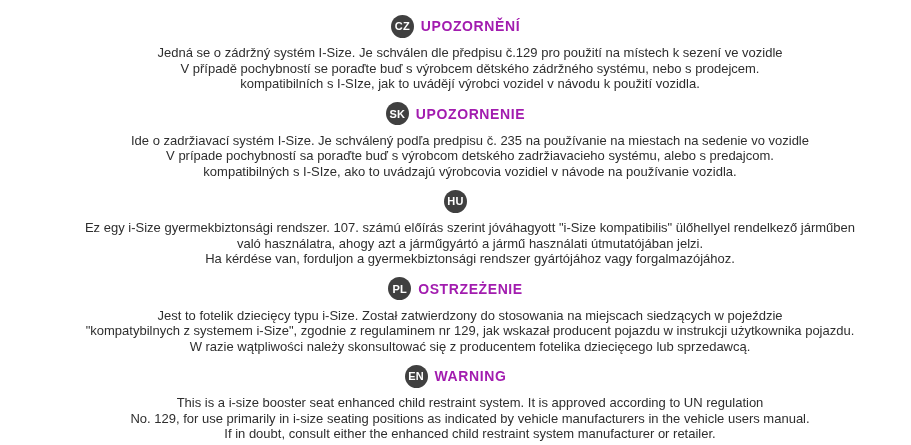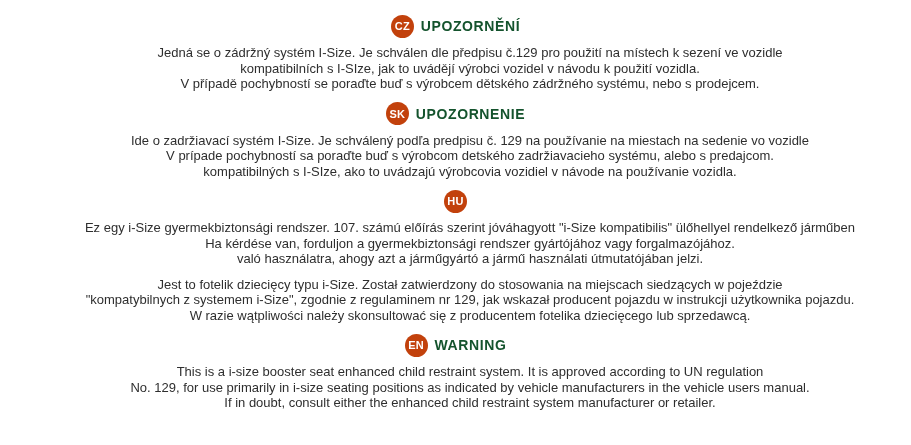--- a/index.html
+++ b/index.html
@@ -34,32 +34,32 @@
     margin-bottom: 7px;
     height: 24px;
   }
   .lang-badge {
     display: inline-flex;
     align-items: center;
     justify-content: center;
     width: 23px;
     height: 23px;
     border-radius: 50%;
-    background: #c2410c;
+    background: #404040;
     color: #ffffff;
     font-size: 11px;
     font-weight: bold;
     letter-spacing: 0.2px;
     flex: 0 0 auto;
   }
   .section-title {
     font-size: 14px;
     font-weight: bold;
     letter-spacing: 0.6px;
-    color: #14532d;
+    color: #a21caf;
     text-transform: uppercase;
   }
   .section-body {
     margin: 0;
     font-size: 13px;
     line-height: 15.5px;
     color: #2e2e2e;
   }
   .body-line {
     display: block;
@@ -72,49 +72,53 @@
 
 <div class="page">
 
   <section class="warn-section">
     <div class="section-head">
       <span class="lang-badge">CZ</span>
       <span class="section-title">UPOZORNĚNÍ</span>
     </div>
     <p class="section-body">
       <span class="body-line">Jedná se o zádržný systém I-Size. Je schválen dle předpisu č.129 pro použití na místech k sezení ve vozidle</span>
+      <span class="body-line">V případě pochybností se poraďte buď s výrobcem dětského zádržného systému, nebo s prodejcem.</span>
       <span class="body-line">kompatibilních s I-SIze, jak to uvádějí výrobci vozidel v návodu k použití vozidla.</span>
-      <span class="body-line">V případě pochybností se poraďte buď s výrobcem dětského zádržného systému, nebo s prodejcem.</span>
     </p>
   </section>
 
   <section class="warn-section">
     <div class="section-head">
       <span class="lang-badge">SK</span>
       <span class="section-title">UPOZORNENIE</span>
     </div>
     <p class="section-body">
-      <span class="body-line">Ide o zadržiavací systém I-Size. Je schválený podľa predpisu č. 129 na používanie na miestach na sedenie vo vozidle</span>
+      <span class="body-line">Ide o zadržiavací systém I-Size. Je schválený podľa predpisu č. 235 na používanie na miestach na sedenie vo vozidle</span>
       <span class="body-line">V prípade pochybností sa poraďte buď s výrobcom detského zadržiavacieho systému, alebo s predajcom.</span>
       <span class="body-line">kompatibilných s I-SIze, ako to uvádzajú výrobcovia vozidiel v návode na používanie vozidla.</span>
     </p>
   </section>
 
   <section class="warn-section">
     <div class="section-head">
       <span class="lang-badge">HU</span>
     </div>
     <p class="section-body">
       <span class="body-line">Ez egy i-Size gyermekbiztonsági rendszer. 107. számú előírás szerint jóváhagyott "i-Size kompatibilis" ülőhellyel rendelkező járműben</span>
+      <span class="body-line">való használatra, ahogy azt a járműgyártó a jármű használati útmutatójában jelzi.</span>
       <span class="body-line">Ha kérdése van, forduljon a gyermekbiztonsági rendszer gyártójához vagy forgalmazójához.</span>
-      <span class="body-line">való használatra, ahogy azt a járműgyártó a jármű használati útmutatójában jelzi.</span>
     </p>
   </section>
 
   <section class="warn-section">
+    <div class="section-head">
+      <span class="lang-badge">PL</span>
+      <span class="section-title">OSTRZEŻENIE</span>
+    </div>
     <p class="section-body">
       <span class="body-line">Jest to fotelik dziecięcy typu i-Size. Został zatwierdzony do stosowania na miejscach siedzących w pojeździe</span>
       <span class="body-line">"kompatybilnych z systemem i-Size", zgodnie z regulaminem nr 129, jak wskazał producent pojazdu w instrukcji użytkownika pojazdu.</span>
       <span class="body-line">W razie wątpliwości należy skonsultować się z producentem fotelika dziecięcego lub sprzedawcą.</span>
     </p>
   </section>
 
   <section class="warn-section">
     <div class="section-head">
       <span class="lang-badge">EN</span>

